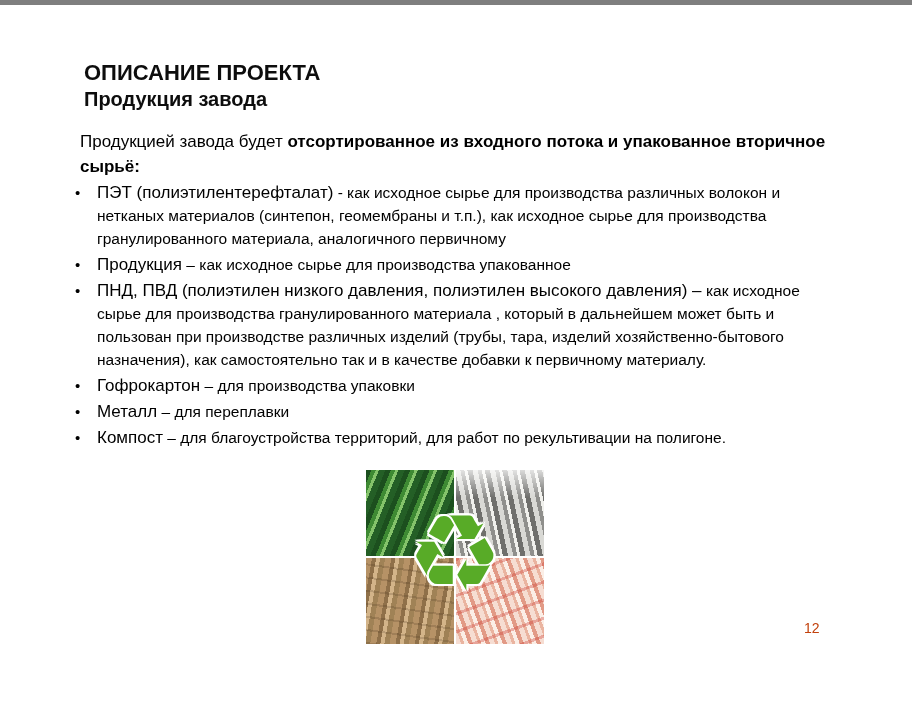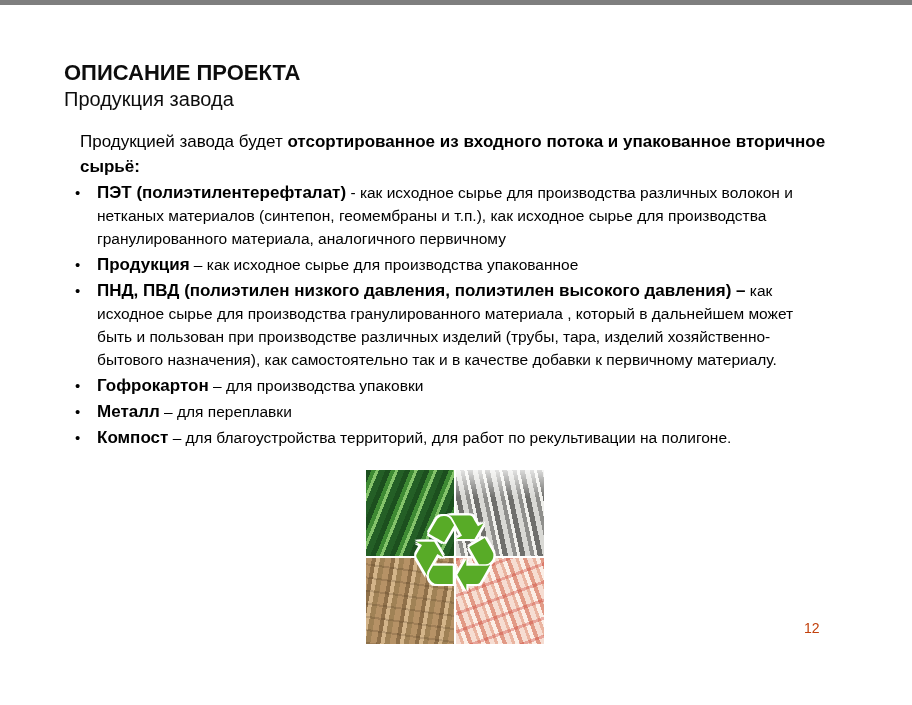--- a/index.html
+++ b/index.html
@@ -16,31 +16,31 @@
     color: #000000;
   }
   .top-bar {
     position: absolute;
     top: 0; left: 0;
     width: 912px; height: 5px;
     background: #7f7f7f;
   }
   .header {
     position: absolute;
-    left: 64px; top: 59px;
+    left: 84px; top: 59px;
   }
   .title {
     font-size: 22px;
     font-weight: bold;
     line-height: 27px;
     color: #0d0d0d;
   }
   .subtitle {
     font-size: 20px;
-    font-weight: normal;
+    font-weight: bold;
     line-height: 26px;
     color: #0d0d0d;
   }
   .intro {
     position: absolute;
     left: 80px; top: 129px;
     width: 748px;
     margin: 0;
     font-size: 17px;
     line-height: 25px;
@@ -61,21 +61,21 @@
     font-size: 15.5px;
     line-height: 23px;
     margin-bottom: 3px;
   }
   .marker {
     position: absolute;
     left: 7px; top: 0;
     font-size: 15px;
   }
   .term {
-    font-weight: bold;
+    font-weight: normal;
     font-size: 17px;
   }
   .collage {
     position: absolute;
     left: 366px; top: 470px;
     width: 178px; height: 174px;
     margin: 0;
     display: grid;
     grid-template-columns: 1fr 1fr;
     grid-template-rows: 1fr 1fr;

